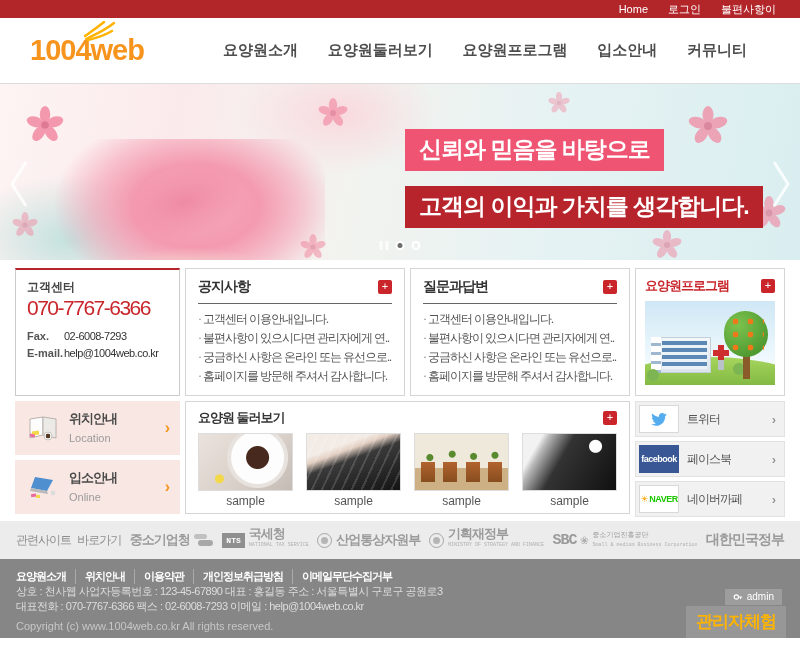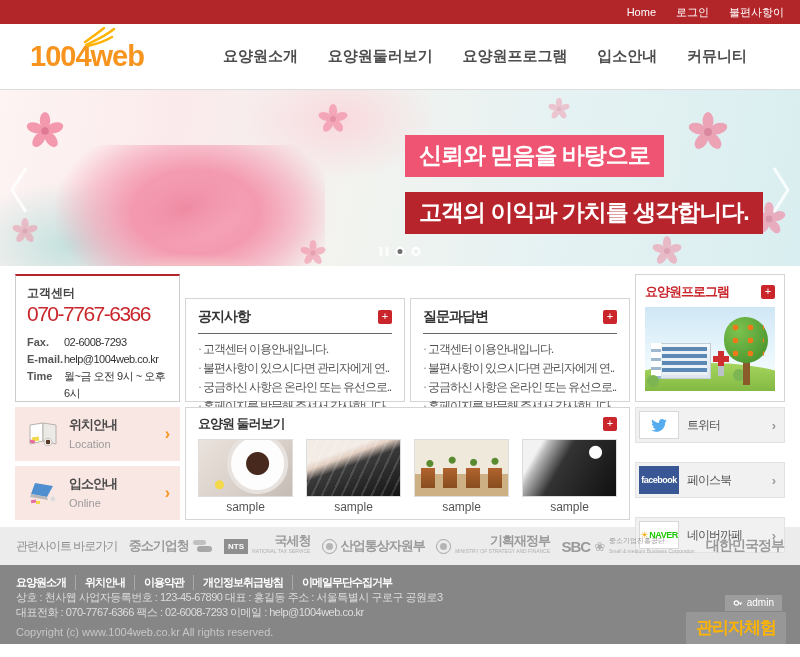--- a/index.html
+++ b/index.html
@@ -1,20 +1,20 @@
 <!DOCTYPE html>
 <html><head>
 <meta charset="utf-8">
 <style>
   * { margin:0; padding:0; box-sizing:border-box; }
   body { font-family:"Liberation Sans","DejaVu Sans",sans-serif; background:#fff; }
   .page { width:800px; height:657px; position:relative; background:#fff; overflow:hidden; }
 
   
-  .topbar { height:24px; background:#b2262a; display:flex; justify-content:flex-end; align-items:center; gap:20px; padding:0 16px; }
+  .topbar { height:18px; background:#b2262a; display:flex; justify-content:flex-end; align-items:center; gap:20px; padding:0 24px; }
   .topbar a { color:#fff; font-size:11px; text-decoration:none; }
 
   
   .header { height:66px; display:flex; align-items:center; padding:0 18px; border-bottom:1px solid #ddd; }
   .logo { position:relative; width:160px; font-size:29px; font-weight:bold; color:#f7941e; letter-spacing:-1px; cursor:pointer; padding-left:12px; }
   .logo .wing { position:absolute; left:64px; top:-13px; }
   .nav { flex:1; display:flex; justify-content:space-around; padding:0 20px 0 30px; }
   .nav a { font-size:15px; font-weight:bold; color:#4d4d4d; text-decoration:none; }
 
   
@@ -50,21 +50,21 @@
   .row1 { height:128px; }
   .row2 { height:113px; margin-top:5px; }
 
   .cc-box { width:165px; border:1px solid #ccc; border-top:2px solid #b7242c; padding:9px 11px; background:#fff; }
   .cc-title { font-size:12px; font-weight:bold; color:#444; }
   .cc-phone { font-size:21px; font-weight:normal; color:#c9262c; letter-spacing:-1.5px; margin:0 0 8px; }
   .cc-row { display:flex; font-size:11px; color:#333; line-height:17px; }
   .cc-row b { width:37px; color:#555; font-weight:bold; flex:none; }
   .cc-row span { letter-spacing:-0.5px; }
 
-  .panel { width:220px; border:1px solid #d5d5d5; padding:9px 12px; background:#fff;margin-top:24px; }
+  .panel { width:220px; border:1px solid #d5d5d5; padding:9px 12px; background:#fff; }
   .panel-head { display:flex; justify-content:space-between; align-items:center; }
   .panel-title { font-size:14px; font-weight:bold; color:#333; letter-spacing:-1px; }
   .plusbtn { width:14px; height:14px; background:#c9252b; color:#fff; font-size:11px; line-height:13px; text-align:center; cursor:pointer; border-radius:2px; }
   .panel-rule { border-bottom:1px solid #666; margin:7px 0 6px; }
   .panel ul { list-style:none; }
   .panel li { font-size:12px; color:#555; line-height:19px; letter-spacing:-1px; white-space:nowrap; overflow:hidden; cursor:pointer;font-family:Liberation Serif, serif; }
   .panel li::before { content:"· "; color:#888; }
 
   .program-box { width:150px; border:1px solid #d5d5d5; padding:8px 9px; background:#fff; }
   .program-title { font-size:13px; font-weight:bold; color:#c9262c; letter-spacing:-1px; }
@@ -117,38 +117,38 @@
       radial-gradient(circle at 86% 38%,#5a8a30 0 3px,transparent 4px),
       linear-gradient(#b2632f,#874d1e) 8% 78%/14px 20px no-repeat,
       linear-gradient(#b2632f,#874d1e) 36% 78%/14px 20px no-repeat,
       linear-gradient(#b2632f,#874d1e) 64% 78%/14px 20px no-repeat,
       linear-gradient(#b2632f,#874d1e) 92% 78%/14px 20px no-repeat,
       linear-gradient(#efe9db 0 60%,#cdb184 60% 100%); }
   .img.laptop { background:
       radial-gradient(circle at 78% 22%,#fdfdfd 0 6px,transparent 7px),
       linear-gradient(120deg,#f2f2f2 0 16%,#b9b9b9 22%,#333 42%,#101010 100%); }
 
-  .snscol { width:150px; display:flex; flex-direction:column; gap:19px; }
+  .snscol { width:150px; display:flex; flex-direction:column; gap:4px; }
   .sns { flex:1; background:#f1f1f1; border:1px solid #e2e2e2; display:flex; align-items:center; padding:3px 8px 3px 3px; cursor:pointer; }
   .sns .sicon { width:40px; height:28px; background:#fff; border:1px solid #d8d8d8; flex:none;
     display:flex; align-items:center; justify-content:center; overflow:hidden; }
   .sns .sicon.fb { background:#3a5795; border-color:#3a5795; }
   .fbtext { color:#fff; font-size:9px; font-weight:bold; letter-spacing:-0.5px; }
   .nvtext { color:#1ec800; font-size:9px; font-weight:bold; letter-spacing:-0.5px; }
   .nvwing { color:#f7a600; font-size:9px; font-weight:bold; margin-right:1px; }
   .sns .slabel { flex:1; font-size:12px; color:#555; padding-left:8px; letter-spacing:-1px; }
   .sarrow { color:#999; font-size:13px; font-weight:bold; }
 
   
   .partners { margin-top:7px; height:38px; background:#ececec; display:flex; align-items:center;
     justify-content:space-between; padding:0 16px; }
-  .partner { display:flex; align-items:center; gap:4px; color:#9a9a9a; cursor:pointer; white-space:nowrap; }
+  .partner { display:flex; align-items:center; gap:4px; color:#9a9a9a; cursor:pointer; white-space:nowrap;font-family:Liberation Mono, monospace; }
   .partner .plabel { font-size:12px; letter-spacing:-1px; color:#999; }
   .partner.first .plabel { font-size:12px; color:#8d8d8d; }
-  .partner.gov .plabel { font-size:13px; font-weight:bold; color:#9a9a9a; letter-spacing:-1px;text-align:right; }
+  .partner.gov .plabel { font-size:13px; font-weight:bold; color:#9a9a9a; letter-spacing:-1px; }
   .emblem { width:15px; height:15px; border:1.5px solid #a5a5a5; border-radius:50%; position:relative; flex:none; }
   .emblem::after { content:""; position:absolute; left:3px; top:3px; right:3px; bottom:3px; border-radius:50%; background:#b5b5b5; }
   .cloudicon { width:20px; height:12px; position:relative; flex:none; }
   .cloudicon::before { content:""; position:absolute; left:0; top:0; width:13px; height:5px; border-radius:4px; background:#c0c0c0; }
   .cloudicon::after { content:""; position:absolute; left:4px; bottom:0; width:15px; height:6px; border-radius:4px; background:#a8a8a8; }
   .ntsbadge { background:#8f8f8f; color:#fff; font-size:8px; font-weight:bold; padding:3px 4px; flex:none; }
   .sbctext { font-size:15px; font-weight:bold; color:#9a9a9a; letter-spacing:-1px; }
   .swoosh { color:#b0b0b0; font-size:13px; }
   .pstack { display:flex; flex-direction:column; line-height:10px; }
   .pstack .psub { font-size:5px; color:#b0b0b0; letter-spacing:0; }
@@ -312,24 +312,20 @@
       <div class="cc-box">
         <div class="cc-title">고객센터</div>
         <div class="cc-phone">070-7767-6366</div>
         <div class="cc-row">
           <b>Fax.</b>
           <span>02-6008-7293</span>
         </div>
         <div class="cc-row">
           <b>E-mail.</b>
           <span>help@1004web.co.kr</span>
-        </div>
-        <div class="cc-row">
-          <b>Time</b>
-          <span>월~금 오전 9시 ~ 오후 6시</span>
         </div>
       </div>
 
       <div class="panel">
         <div class="panel-head">
           <span class="panel-title">공지사항</span>
           <span class="plusbtn">+</span>
         </div>
         <div class="panel-rule"></div>
         <ul>

